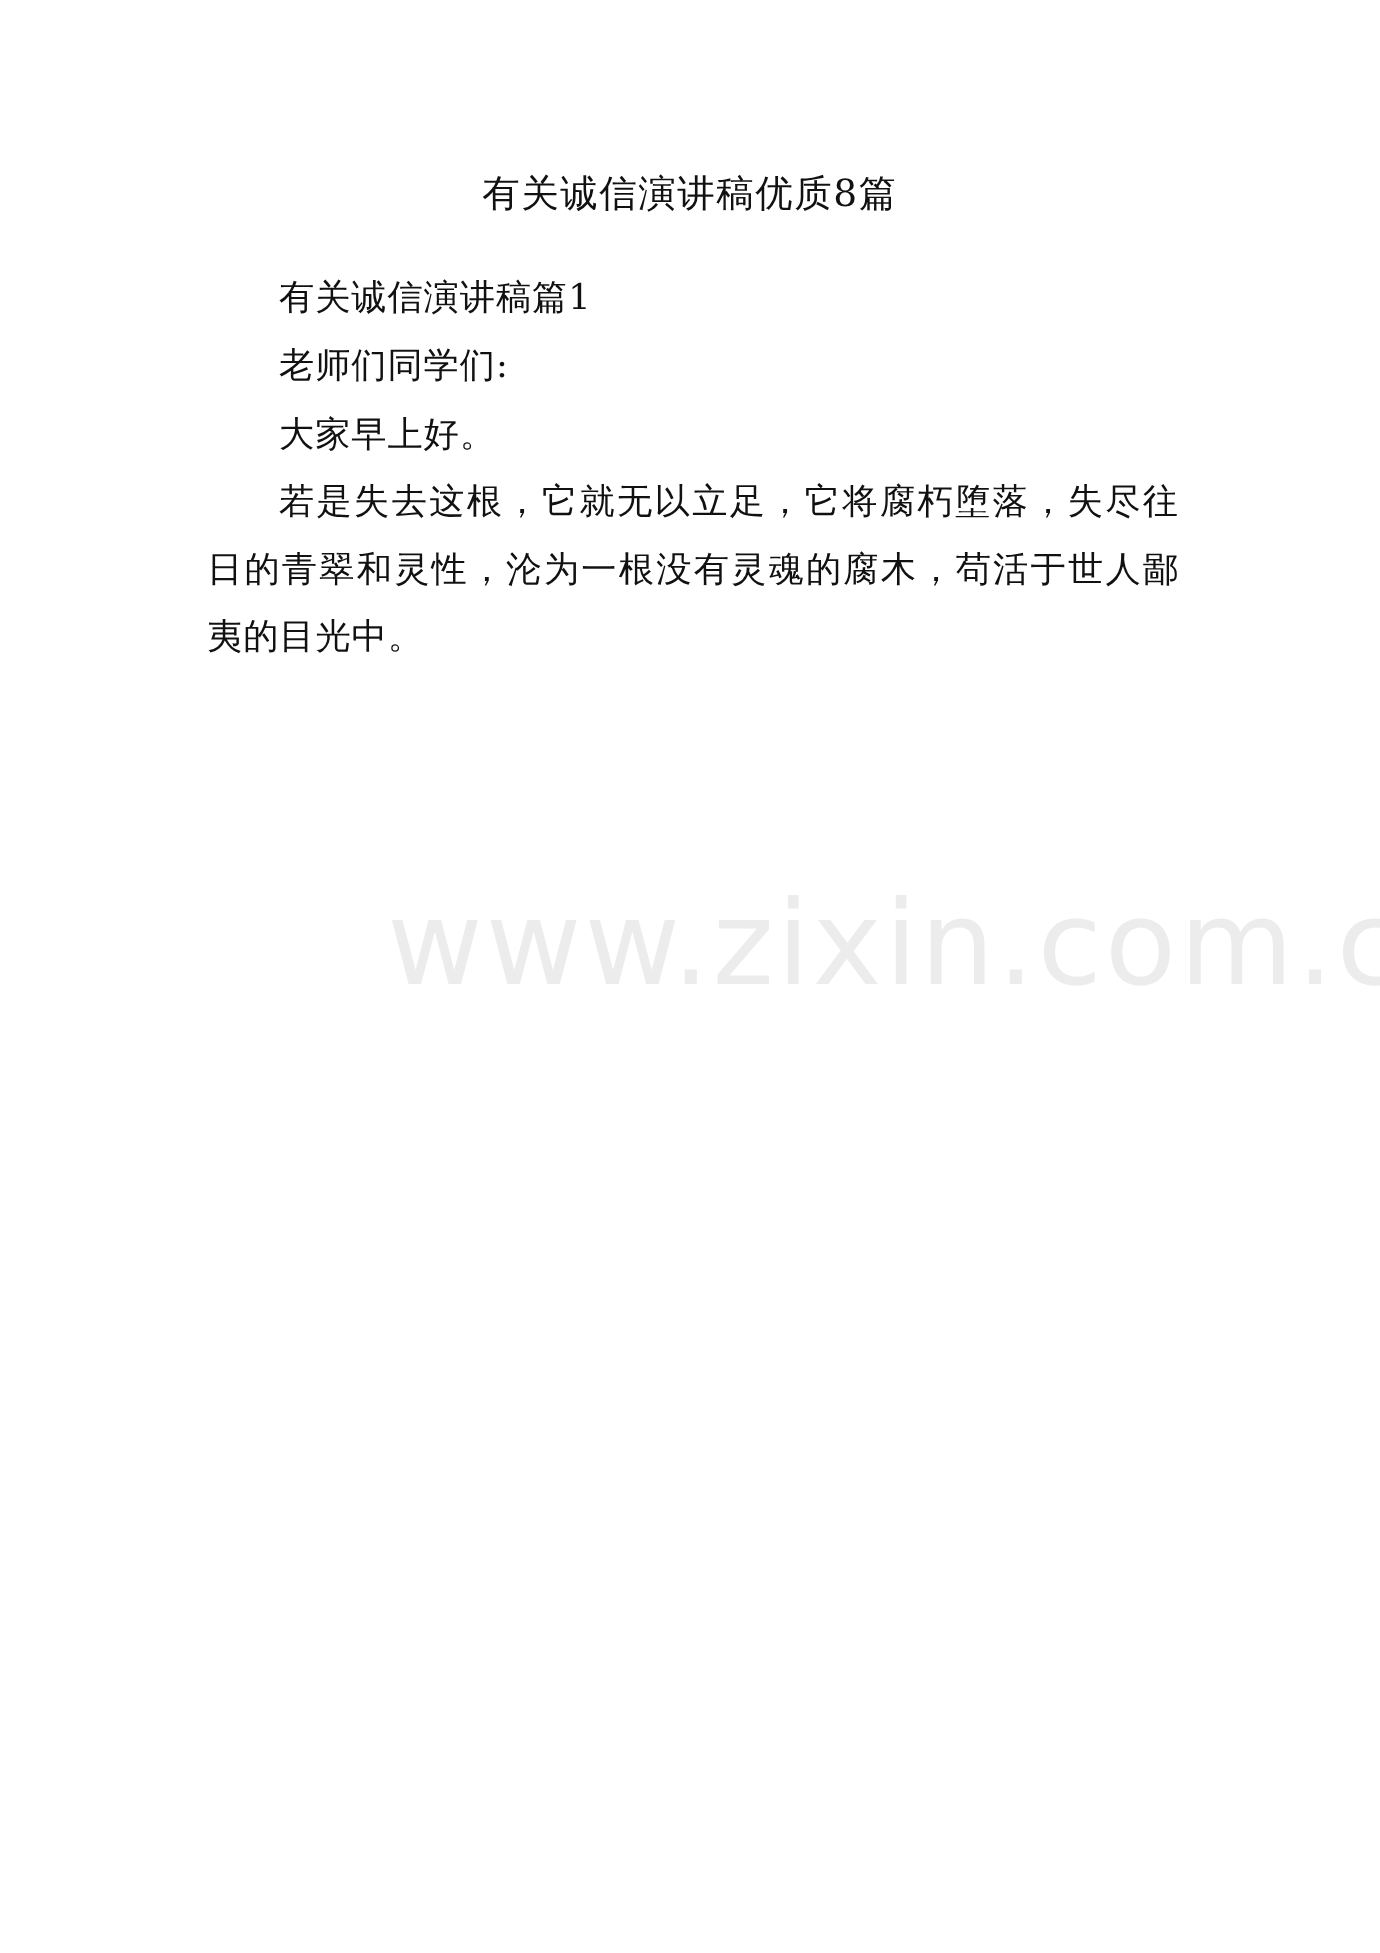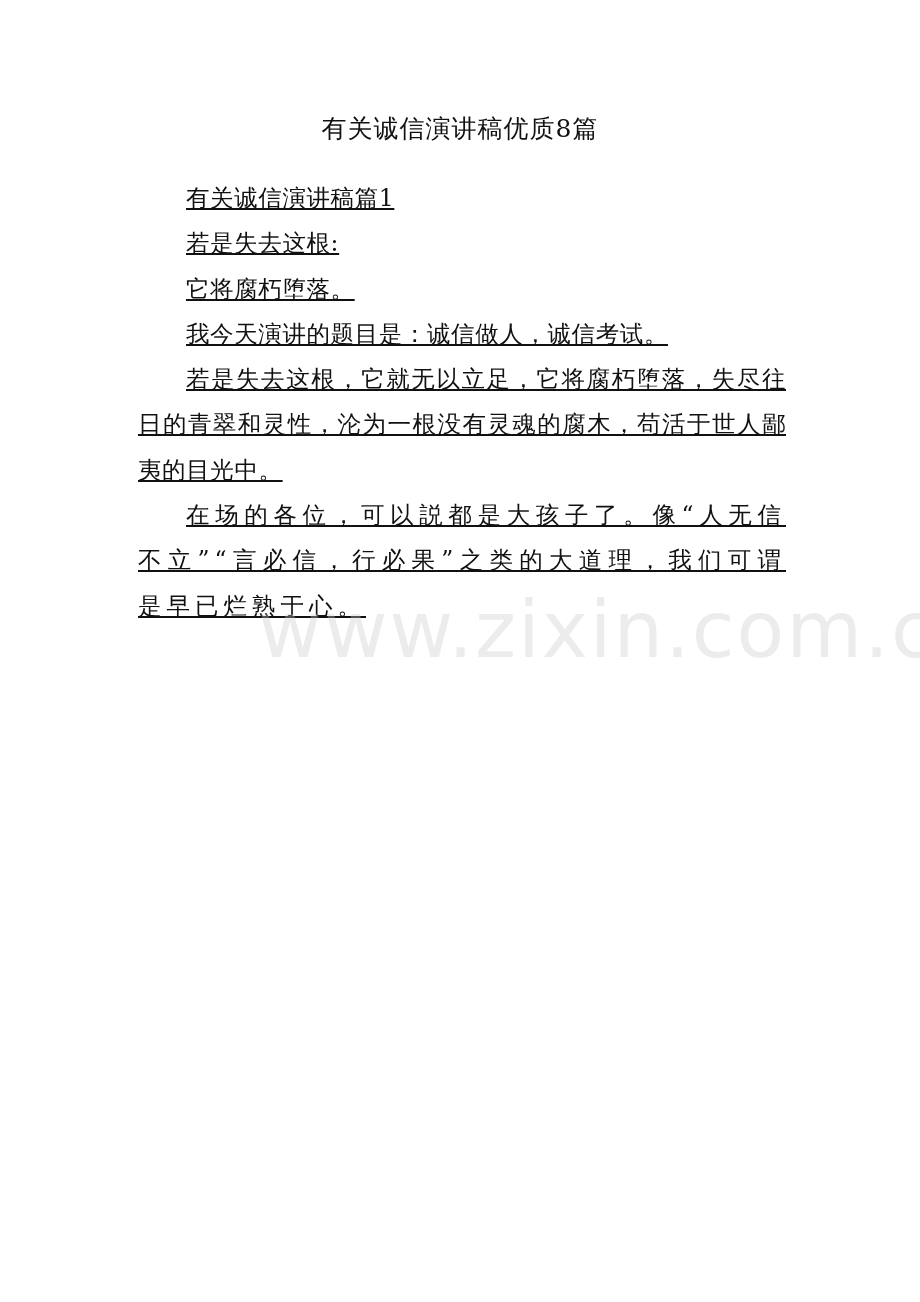--- a/index.html
+++ b/index.html
@@ -10,36 +10,34 @@
       color: #111111;
     }
     .title {
       position: absolute; left: 0; right: 0; top: 112px;
       text-align: center; font-size: 25px; line-height: 34px; letter-spacing: 1px;
     }
     .body {
       position: absolute; left: 138px; top: 176px; width: 648px;
       font-size: 23.5px; line-height: 45.3px; letter-spacing: 0.6px;
     }
-    .body p { margin: 0; text-indent: 48px; text-align: justify; text-justify: inter-character; text-decoration: underline; }
+    .body p { margin: 0; text-indent: 48px; text-align: justify; text-justify: inter-character; }
     .body p.wide { letter-spacing: 5px; }
     .watermark {
       position: absolute; left: 258px; top: 585px;
       font-family: "DejaVu Sans", "Liberation Sans", sans-serif;
       font-size: 78px; color: rgba(200,200,200,0.35); letter-spacing: 2px;
       pointer-events: none; white-space: nowrap;
     }
   </style>
 </head>
 <body>
 
 <div class="page">
   <div class="title">有关诚信演讲稿优质8篇</div>
   <div class="body">
     <p>有关诚信演讲稿篇1</p>
-    <p>若是失去这根:</p>
-    <p>它将腐朽堕落。</p>
-    <p>我今天演讲的题目是：诚信做人，诚信考试。</p>
+    <p>老师们同学们:</p>
+    <p>大家早上好。</p>
     <p>若是失去这根，它就无以立足，它将腐朽堕落，失尽往日的青翠和灵性，沦为一根没有灵魂的腐木，苟活于世人鄙夷的目光中。</p>
-    <p class="wide">在场的各位，可以説都是大孩子了。像“人无信不立”“言必信，行必果”之类的大道理，我们可谓是早已烂熟于心。</p>
   </div>
   <div class="watermark">www.zixin.com.cn</div>
 </div>
 
 </body></html>

